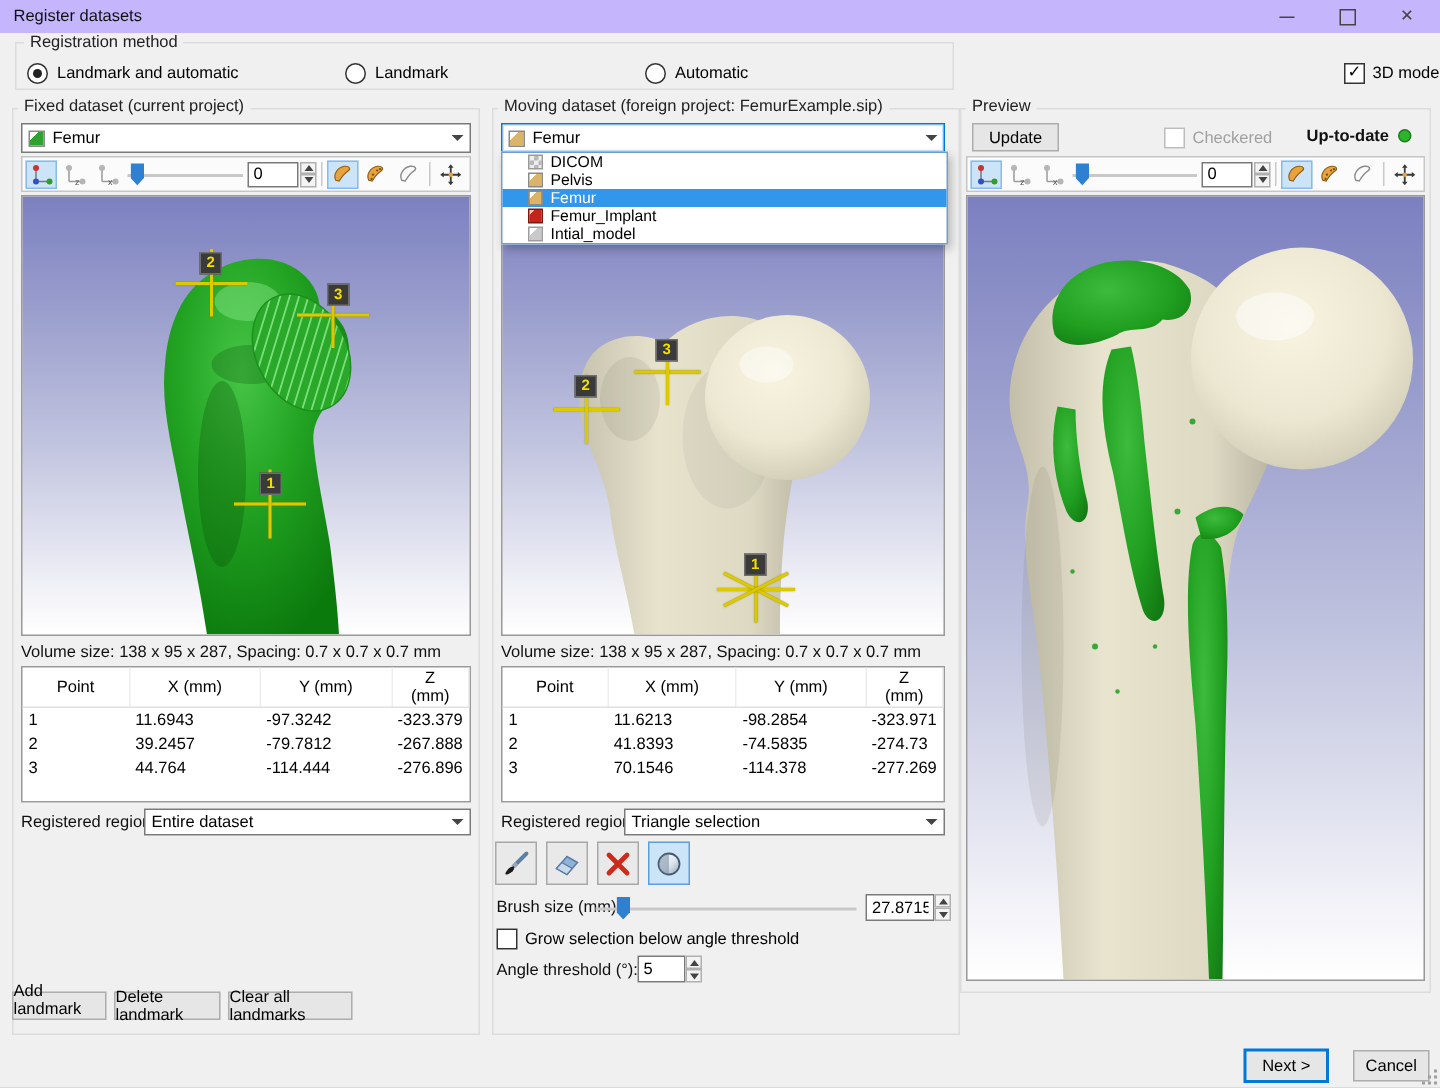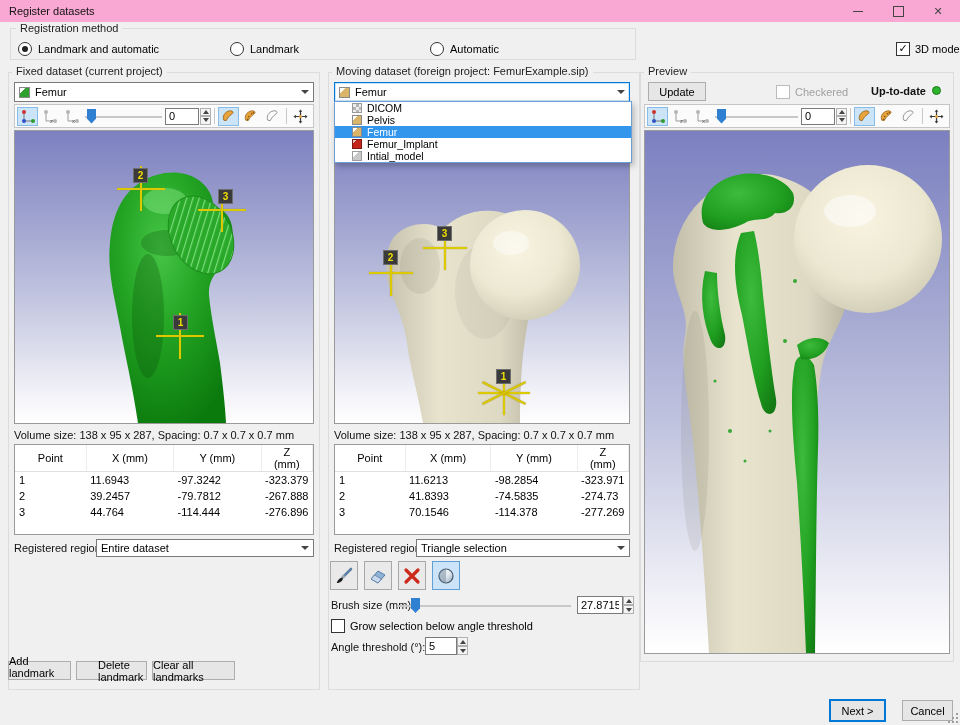--- a/index.html
+++ b/index.html
@@ -1,21 +1,21 @@
 <!DOCTYPE html>
 <html><head>
 <meta charset="utf-8">
 <style>
   html,body{margin:0;padding:0;}
   body{font-family:"Liberation Sans","DejaVu Sans",sans-serif;font-size:11px;color:#000;}
   #app{position:relative;width:960px;height:725px;background:#f0f0f0;outline:1px solid #8b8b8b;overflow:hidden;}
   .abs{position:absolute;}
 
   
-  .titlebar{position:absolute;left:0;top:0;width:960px;height:22px;background:#f9a8d4;}
+  .titlebar{position:absolute;left:0;top:0;width:960px;height:22px;background:#c4b5fd;}
   .titlebar .title{position:absolute;left:9px;top:5px;font-size:11px;color:#111;}
   .winbtn{position:absolute;top:0;width:40px;height:22px;display:flex;align-items:center;justify-content:center;cursor:default;}
   .glyph-min{width:10px;height:1px;background:#444;}
   .glyph-max{width:9px;height:9px;border:1px solid #444;}
   .glyph-close{font-size:11px;color:#444;line-height:1;}
 
   
   .group{position:absolute;border:1px solid #dcdcdc;background:transparent;}
   .group-label{position:absolute;background:#f0f0f0;padding:0 4px;font-size:11px;color:#222;z-index:2;}
 
@@ -556,21 +556,21 @@
           <circle cx="70" cy="250" r="1.5"></circle>
           <circle cx="125" cy="300" r="1.5"></circle>
           <circle cx="150" cy="150" r="2"></circle>
       </g>
     </svg>
   </div>
 
   <div class="btn" style="left:8px;top:661px;width:63px;height:19px;align-items:flex-end;">
       <span>Add landmark</span>
     </div>
-  <div class="btn" style="left:76px;top:661px;width:71px;height:19px;padding-left:21px;">
+  <div class="btn" style="left:76px;top:661px;width:71px;height:19px;">
       <span>Delete landmark</span>
     </div>
   <div class="btn" style="left:152px;top:661px;width:83px;height:19px;">
       <span>Clear all landmarks</span>
     </div>
 
   <div class="btn" style="left:765px;top:737px;width:51px;height:21px;">
       <span>&lt; Back</span>
     </div>
   <div class="btn default" style="left:829px;top:699px;width:57px;height:23px;">

